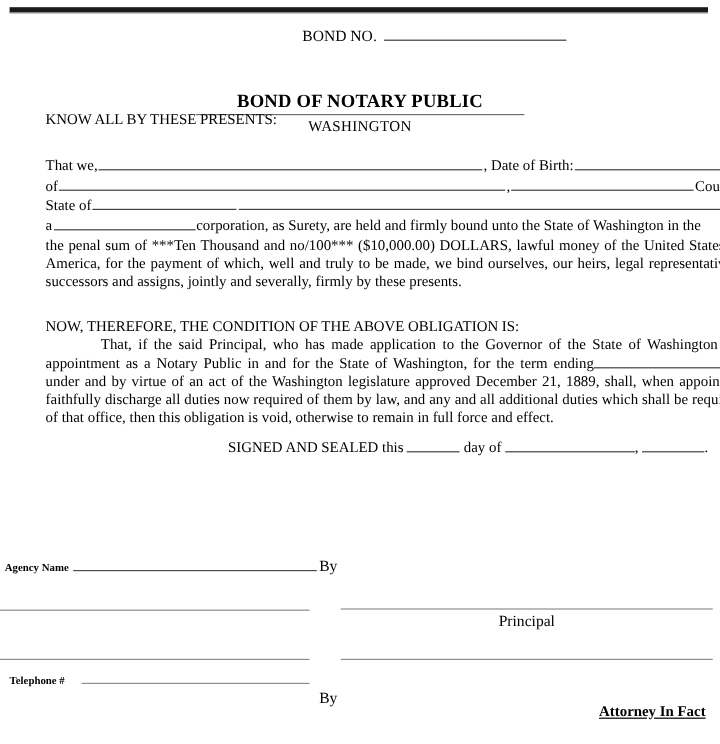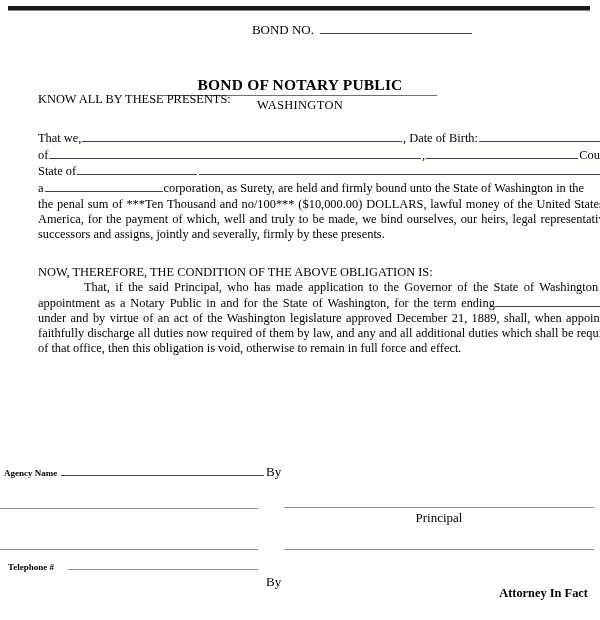--- a/index.html
+++ b/index.html
@@ -253,20 +253,21 @@
     top: 58px;
   }
   .cap-right {
     position: absolute;
     left: 26px;
     width: 304px;
     text-align: right;
     font-size: 12.4px;
     font-weight: bold;
     top: 134px;
+    text-decoration: underline;
   }
 </style>
 </head>
 <body>
 
 <div class="page">
 
   <div class="top-rule"></div>
 
   <div class="bond-no-row">
@@ -315,20 +316,27 @@
 
       <p class="just-para hang">the penal sum of ***Ten Thousand and no/100*** ($10,000.00) DOLLARS, lawful money of the United States of America, for the payment of which, well and truly to be made, we bind ourselves, our heirs, legal representatives, successors and assigns, jointly and severally, firmly by these presents.</p>
     </div>
 
     <div class="para-block">
       <p class="section-head">NOW, THEREFORE, THE CONDITION OF THE ABOVE OBLIGATION IS:</p>
       <p class="indent-para"><span>That, if the said Principal, who has made application to the Governor of the State of Washington for appointment as a Notary Public in and for the State of Washington, for the term ending</span><span class="inline-line"></span><span>, under and by virtue of an act of the Washington legislature approved December 21, 1889, shall, when appointed, faithfully discharge all duties now required of them by law, and any and all additional duties which shall be required of that office, then this obligation is void, otherwise to remain in full force and effect.</span></p>
     </div>
   </div>
 
+  <div class="signed-row">
+    <span>SIGNED AND SEALED this</span>
+    <span class="sig-line-sm sl-day"></span>
+    <span>day of</span>
+    <span class="sig-line-sm sl-month"></span><span>,</span>
+    <span class="sig-line-sm sl-year"></span><span>.</span>
+  </div>
 
   <div class="sig-block">
 
     <div class="col-left">
       <div class="agency-row">
         <span class="lbl-small">Agency Name</span>
         <span class="agency-line"></span>
       </div>
 
       <div class="rule-left r1"></div>

